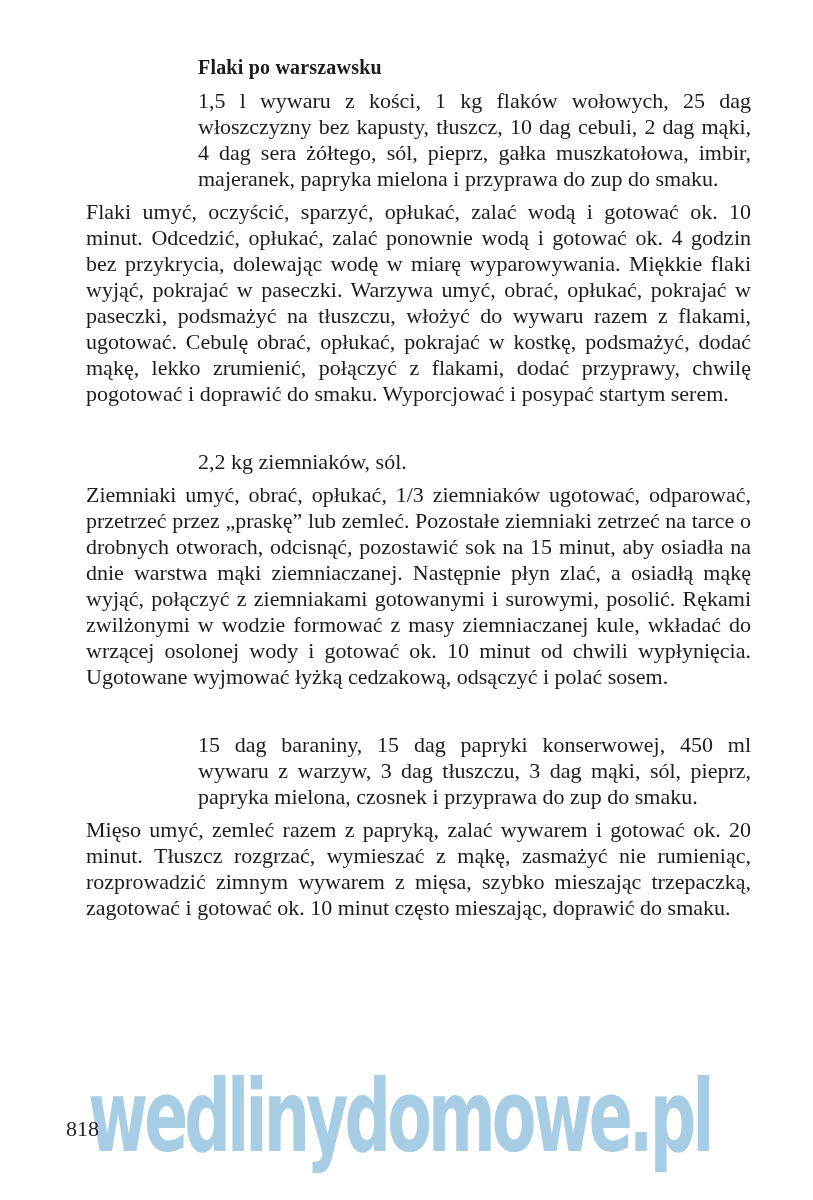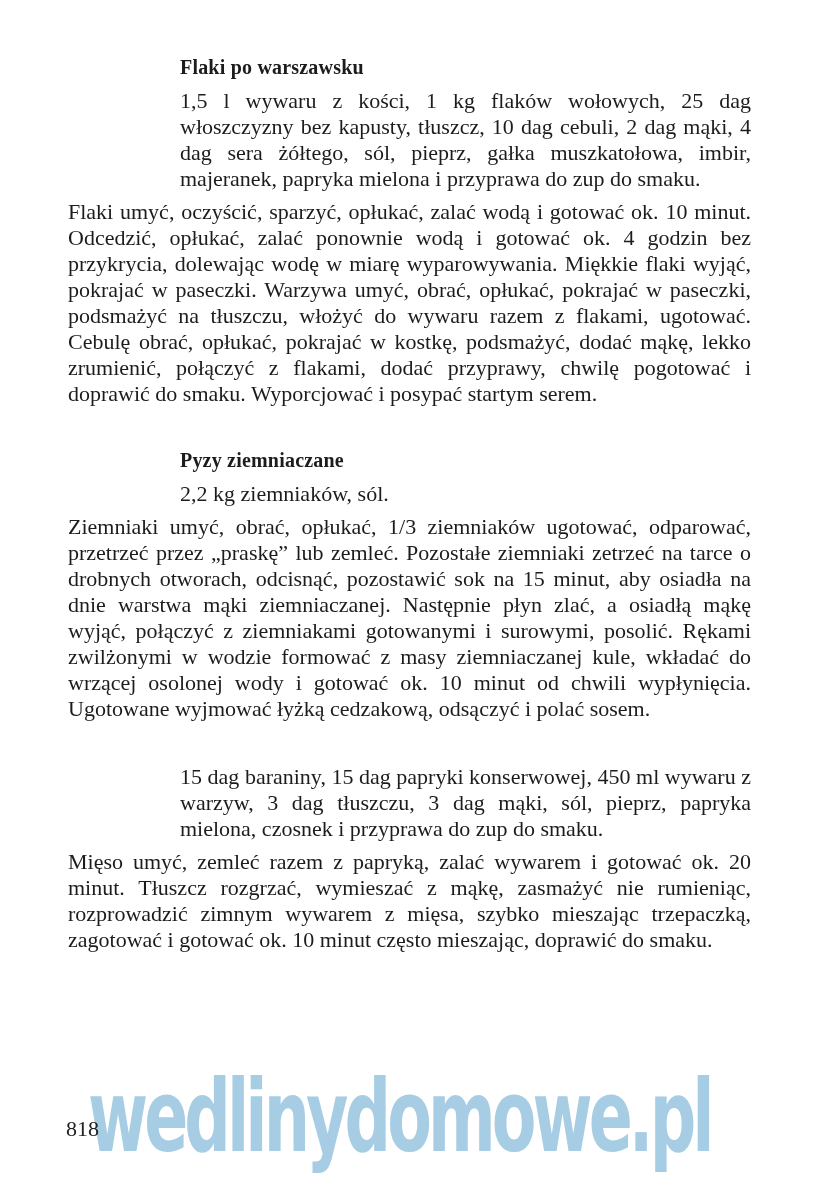--- a/index.html
+++ b/index.html
@@ -14,20 +14,21 @@
   }
   .page {
     position: relative;
     width: 813px;
     height: 1200px;
     background: #ffffff;
     overflow: hidden;
   }
   .content {
     padding: 56px 62px 0 68px;
+    margin-left: 18px;
   }
   .recipe { margin-bottom: 42px; }
   .recipe:last-child { margin-bottom: 0; }
   .recipe-title {
     font-size: 20px;
     font-weight: bold;
     margin-left: 112px;
     margin-bottom: 9px;
     letter-spacing: 0.2px;
   }
@@ -74,21 +75,20 @@
 
   <div class="content">
 
     <section class="recipe">
       <h2 class="recipe-title">Flaki po warszawsku</h2>
       <p class="ingredients">1,5 l wywaru z kości, 1 kg flaków wołowych, 25 dag włoszczyzny bez kapusty, tłuszcz, 10 dag cebuli, 2 dag mąki, 4 dag sera żółtego, sól, pieprz, gałka muszkatołowa, imbir, majeranek, papryka mielona i przyprawa do zup do smaku.</p>
       <p class="instructions">Flaki umyć, oczyścić, sparzyć, opłukać, zalać wodą i gotować ok. 10 minut. Odcedzić, opłukać, zalać ponownie wodą i gotować ok. 4 godzin bez przykrycia, dolewając wodę w miarę wyparowywania. Miękkie flaki wyjąć, pokrajać w paseczki. Warzywa umyć, obrać, opłukać, pokrajać w paseczki, podsmażyć na tłuszczu, włożyć do wywaru razem z flakami, ugotować. Cebulę obrać, opłukać, pokrajać w kostkę, podsmażyć, dodać mąkę, lekko zrumienić, połączyć z flakami, dodać przyprawy, chwilę pogotować i doprawić do smaku. Wyporcjować i posypać startym serem.</p>
     </section>
 
     <section class="recipe">
-      <h2 class="recipe-title">Pyzy ziemniaczane</h2>
       <p class="ingredients">2,2 kg ziemniaków, sól.</p>
       <p class="instructions">Ziemniaki umyć, obrać, opłukać, 1/3 ziemniaków ugotować, odparować, przetrzeć przez „praskę” lub zemleć. Pozostałe ziemniaki zetrzeć na tarce o drobnych otworach, odcisnąć, pozostawić sok na 15 minut, aby osiadła na dnie warstwa mąki ziemniaczanej. Następnie płyn zlać, a osiadłą mąkę wyjąć, połączyć z ziemniakami gotowanymi i surowymi, posolić. Rękami zwilżonymi w wodzie formować z masy ziemniaczanej kule, wkładać do wrzącej osolonej wody i gotować ok. 10 minut od chwili wypłynięcia. Ugotowane wyjmować łyżką cedzakową, odsączyć i polać sosem.</p>
     </section>
 
     <section class="recipe">
       <p class="ingredients">15 dag baraniny, 15 dag papryki konserwowej, 450 ml wywaru z warzyw, 3 dag tłuszczu, 3 dag mąki, sól, pieprz, papryka mielona, czosnek i przyprawa do zup do smaku.</p>
       <p class="instructions">Mięso umyć, zemleć razem z papryką, zalać wywarem i gotować ok. 20 minut. Tłuszcz rozgrzać, wymieszać z mąkę, zasmażyć nie rumieniąc, rozprowadzić zimnym wywarem z mięsa, szybko mieszając trzepaczką, zagotować i gotować ok. 10 minut często mieszając, doprawić do smaku.</p>
     </section>
 
   </div>

